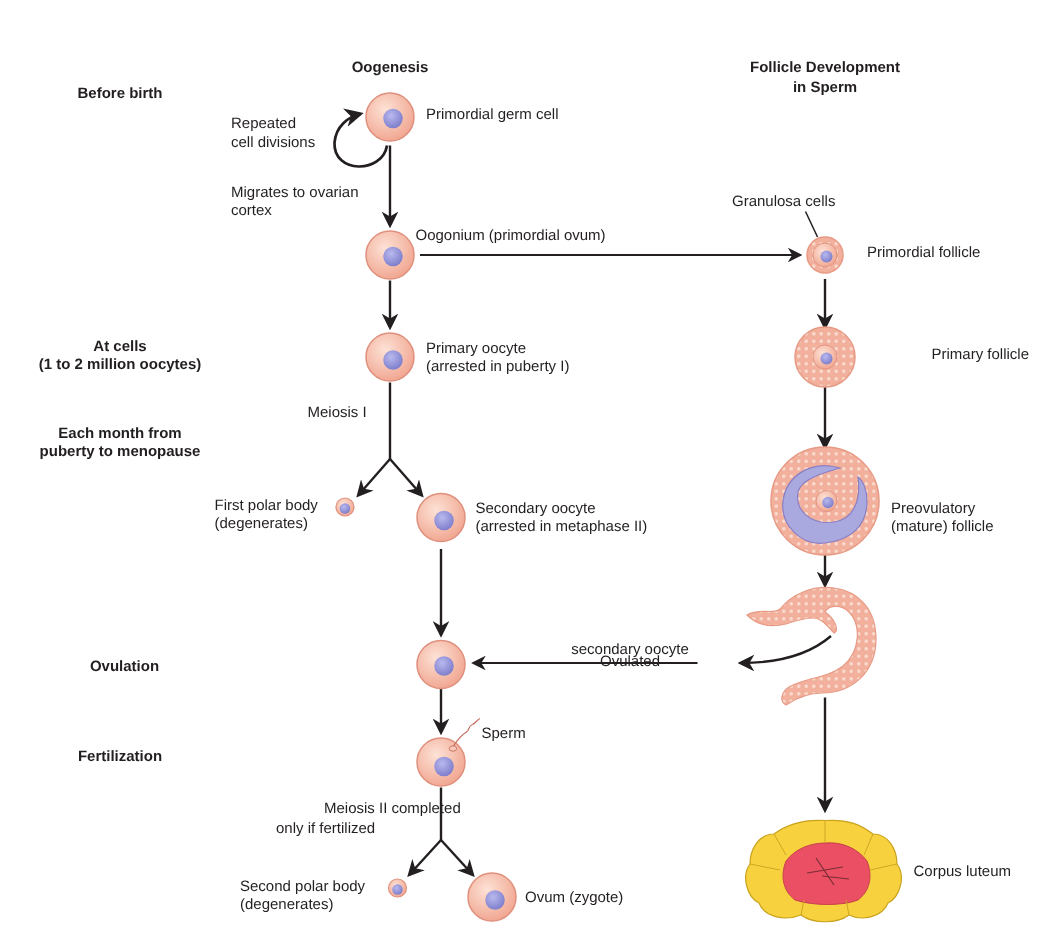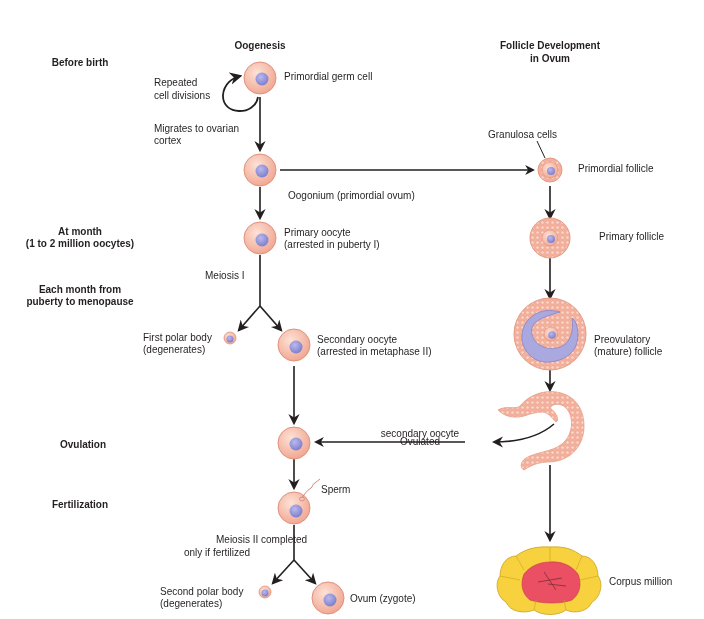--- a/index.html
+++ b/index.html
@@ -121,50 +121,50 @@
   <g>
     <path d="M550,547 C566,546 574,550 582,556 C592,556 598,566 598,576 C604,584 600,598 592,602 C588,612 574,614 566,610 C558,616 542,616 534,610 C524,614 510,612 506,602 C498,598 494,584 500,576 C500,566 506,556 516,556 C524,550 534,546 550,547 Z" fill="#f7d23e" stroke="#c9a21f" stroke-width="0.8"></path>
     <path d="M550,562 C562,561 572,566 578,574 C582,584 580,594 572,600 C562,604 542,604 530,600 C522,594 520,584 524,574 C530,566 540,562 550,562 Z" fill="#ea4f63" stroke="#c23a4c" stroke-width="0.6"></path>
     <path d="M538,582 L562,578 M544,572 L556,590 M548,584 L566,586" stroke="#7b2d38" stroke-width="0.8" fill="none"></path>
     <path d="M516,556 L524,570 M582,556 L576,570 M550,547 L550,562 M500,576 L520,580 M598,576 L580,580 M534,610 L536,600 M566,610 L564,600" stroke="#c9a21f" stroke-width="0.6" fill="none"></path>
   </g>
 </svg>
 
 <div class="t b c" style="left:220px;top:40px;width:80px;">Oogenesis</div>
 <div class="t b c" style="left:470px;top:40px;width:160px;">Follicle Development</div>
-<div class="t b c" style="left:470px;top:53px;width:160px;">in Ovum</div>
+<div class="t b c" style="left:470px;top:53px;width:160px;">in Sperm</div>
 
 <div class="t b c" style="left:10px;top:57px;width:140px;">Before birth</div>
-<div class="t b c" style="left:10px;top:226px;width:140px;">At month</div>
+<div class="t b c" style="left:10px;top:226px;width:140px;">At cells</div>
 <div class="t b c" style="left:10px;top:238px;width:140px;">(1 to 2 million oocytes)</div>
 <div class="t b c" style="left:10px;top:284px;width:140px;">Each month from</div>
 <div class="t b c" style="left:10px;top:296px;width:140px;">puberty to menopause</div>
 <div class="t b c" style="left:13px;top:439px;width:140px;">Ovulation</div>
 <div class="t b c" style="left:10px;top:499px;width:140px;">Fertilization</div>
 
 <div class="t" style="left:284px;top:71px;">Primordial germ cell</div>
 <div class="t" style="left:154px;top:77px;">Repeated</div>
 <div class="t" style="left:154px;top:90px;">cell divisions</div>
 <div class="t" style="left:154px;top:123px;">Migrates to ovarian</div>
 <div class="t" style="left:154px;top:135px;">cortex</div>
-<div class="t" style="left:288px;top:152px;margin-top:38px;">Oogonium (primordial ovum)</div>
+<div class="t" style="left:277px;top:152px;">Oogonium (primordial ovum)</div>
 <div class="t" style="left:284px;top:227px;">Primary oocyte</div>
 <div class="t" style="left:284px;top:239px;">(arrested in puberty I)</div>
 <div class="t" style="left:205px;top:270px;">Meiosis I</div>
 <div class="t" style="left:143px;top:332px;">First polar body</div>
 <div class="t" style="left:143px;top:344px;">(degenerates)</div>
 <div class="t" style="left:317px;top:334px;">Secondary oocyte</div>
 <div class="t" style="left:317px;top:346px;">(arrested in metaphase II)</div>
 <div class="t c" style="left:370px;top:416px;width:100px;margin-top:20px;">Ovulated</div>
 <div class="t c" style="left:370px;top:428px;width:100px;">secondary oocyte</div>
 <div class="t" style="left:321px;top:484px;">Sperm</div>
 <div class="t" style="left:184px;top:534px;padding-left:32px;">Meiosis II completed</div>
 <div class="t" style="left:184px;top:547px;">only if fertilized</div>
 <div class="t" style="left:160px;top:586px;">Second polar body</div>
 <div class="t" style="left:160px;top:598px;">(degenerates)</div>
 <div class="t" style="left:350px;top:593px;">Ovum (zygote)</div>
 
 <div class="t" style="left:488px;top:129px;">Granulosa cells</div>
 <div class="t" style="left:578px;top:163px;">Primordial follicle</div>
-<div class="t" style="left:578px;top:231px;padding-left:21px;">Primary follicle</div>
+<div class="t" style="left:600px;top:231px;padding-left:21px;">Primary follicle</div>
 <div class="t" style="left:594px;top:334px;">Preovulatory</div>
 <div class="t" style="left:594px;top:346px;">(mature) follicle</div>
-<div class="t" style="left:609px;top:576px;">Corpus million</div>
+<div class="t" style="left:609px;top:576px;">Corpus luteum</div>
 
 </body></html>

